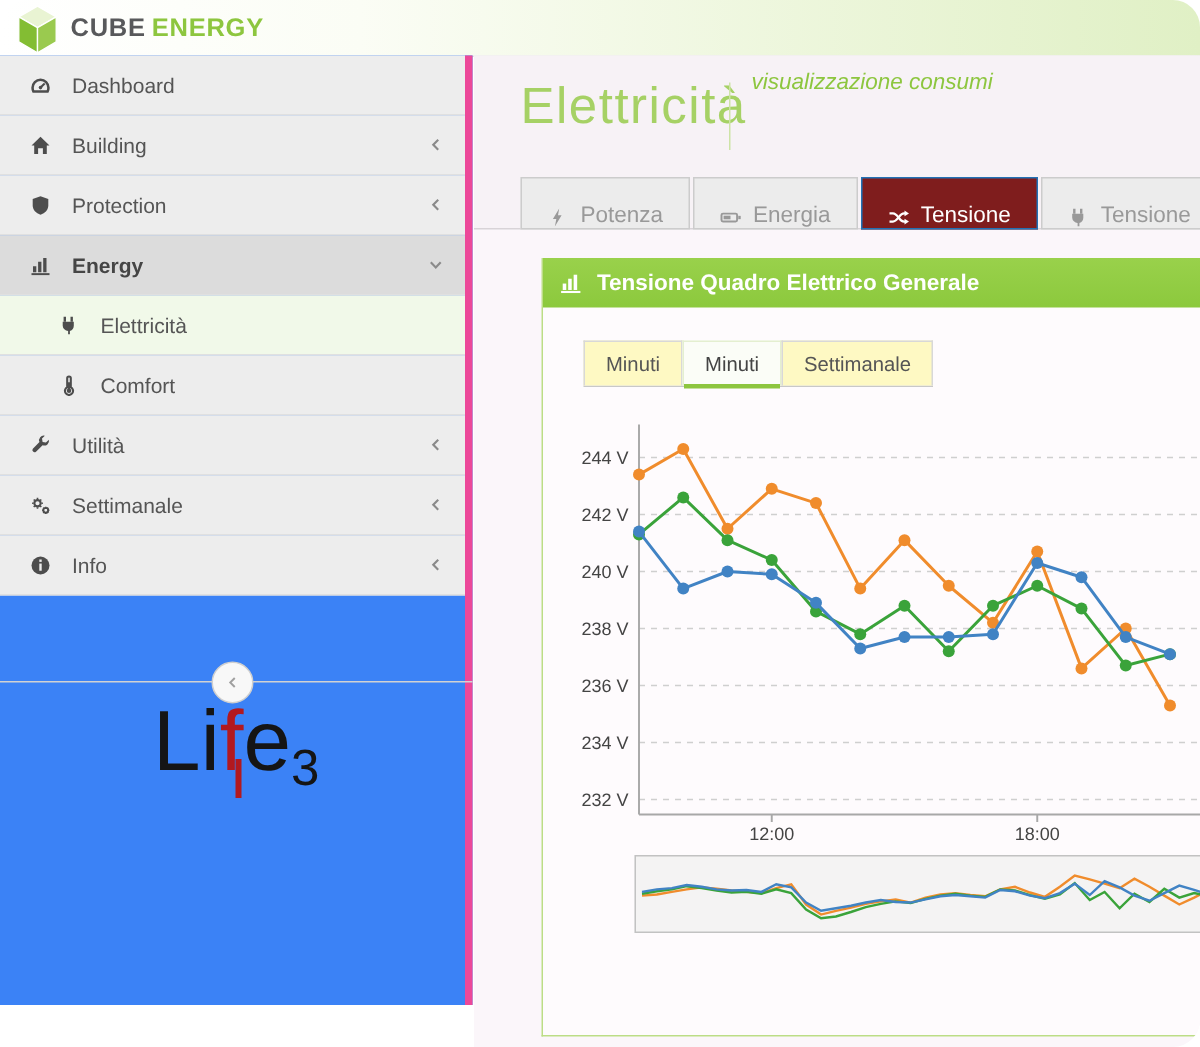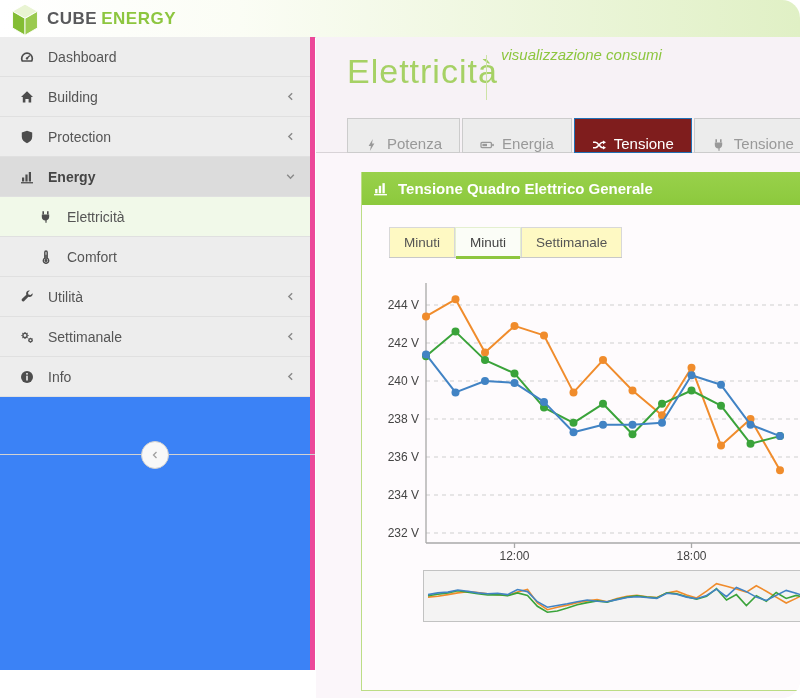--- a/index.html
+++ b/index.html
@@ -222,20 +222,26 @@
             </svg>
           </span>
         </div>
       </div>
   </div>
   <div class="side-divider"></div>
   <div class="collapse-btn">
     <svg viewBox="0 0 10 10">
         <path d="M6.5 2 3.5 5l3 3" stroke="currentColor" stroke-width="1.3" fill="none"></path>
       </svg>
+  </div>
+  <div class="life-logo">
+    <span class="life-wrap">
+      <span>Li</span><span class="life-accent">f</span><span>e</span><span class="life-sub">3</span>
+      <span class="life-stem"></span>
+    </span>
   </div>
 
   <div class="main-header-bg"></div>
   <div class="main-content-bg"></div>
   <div class="tabstrip-border"></div>
 
   <div class="page-title">Elettricità</div>
   <div class="title-divider"></div>
   <div class="page-subtitle">visualizzazione consumi</div>
 

